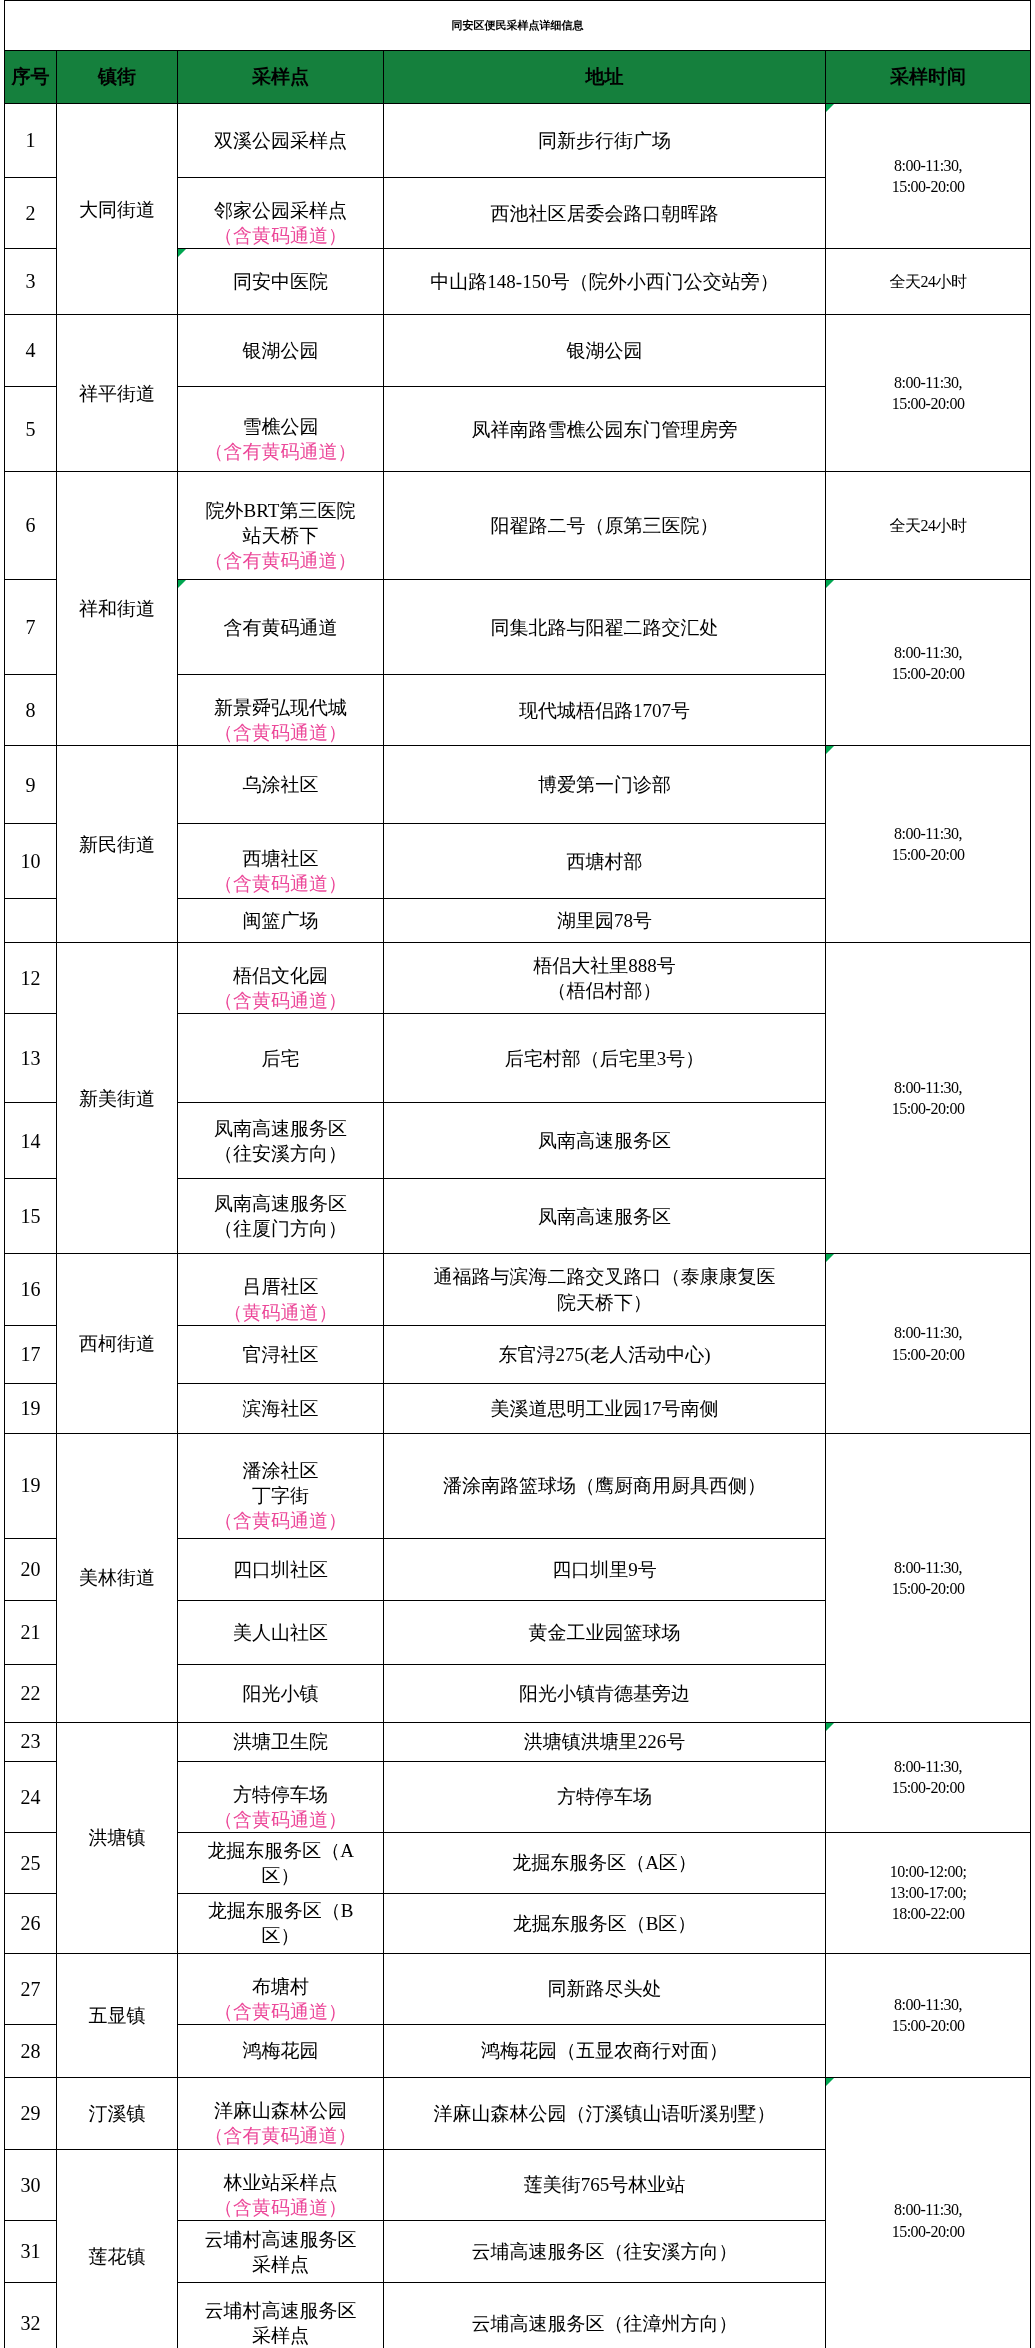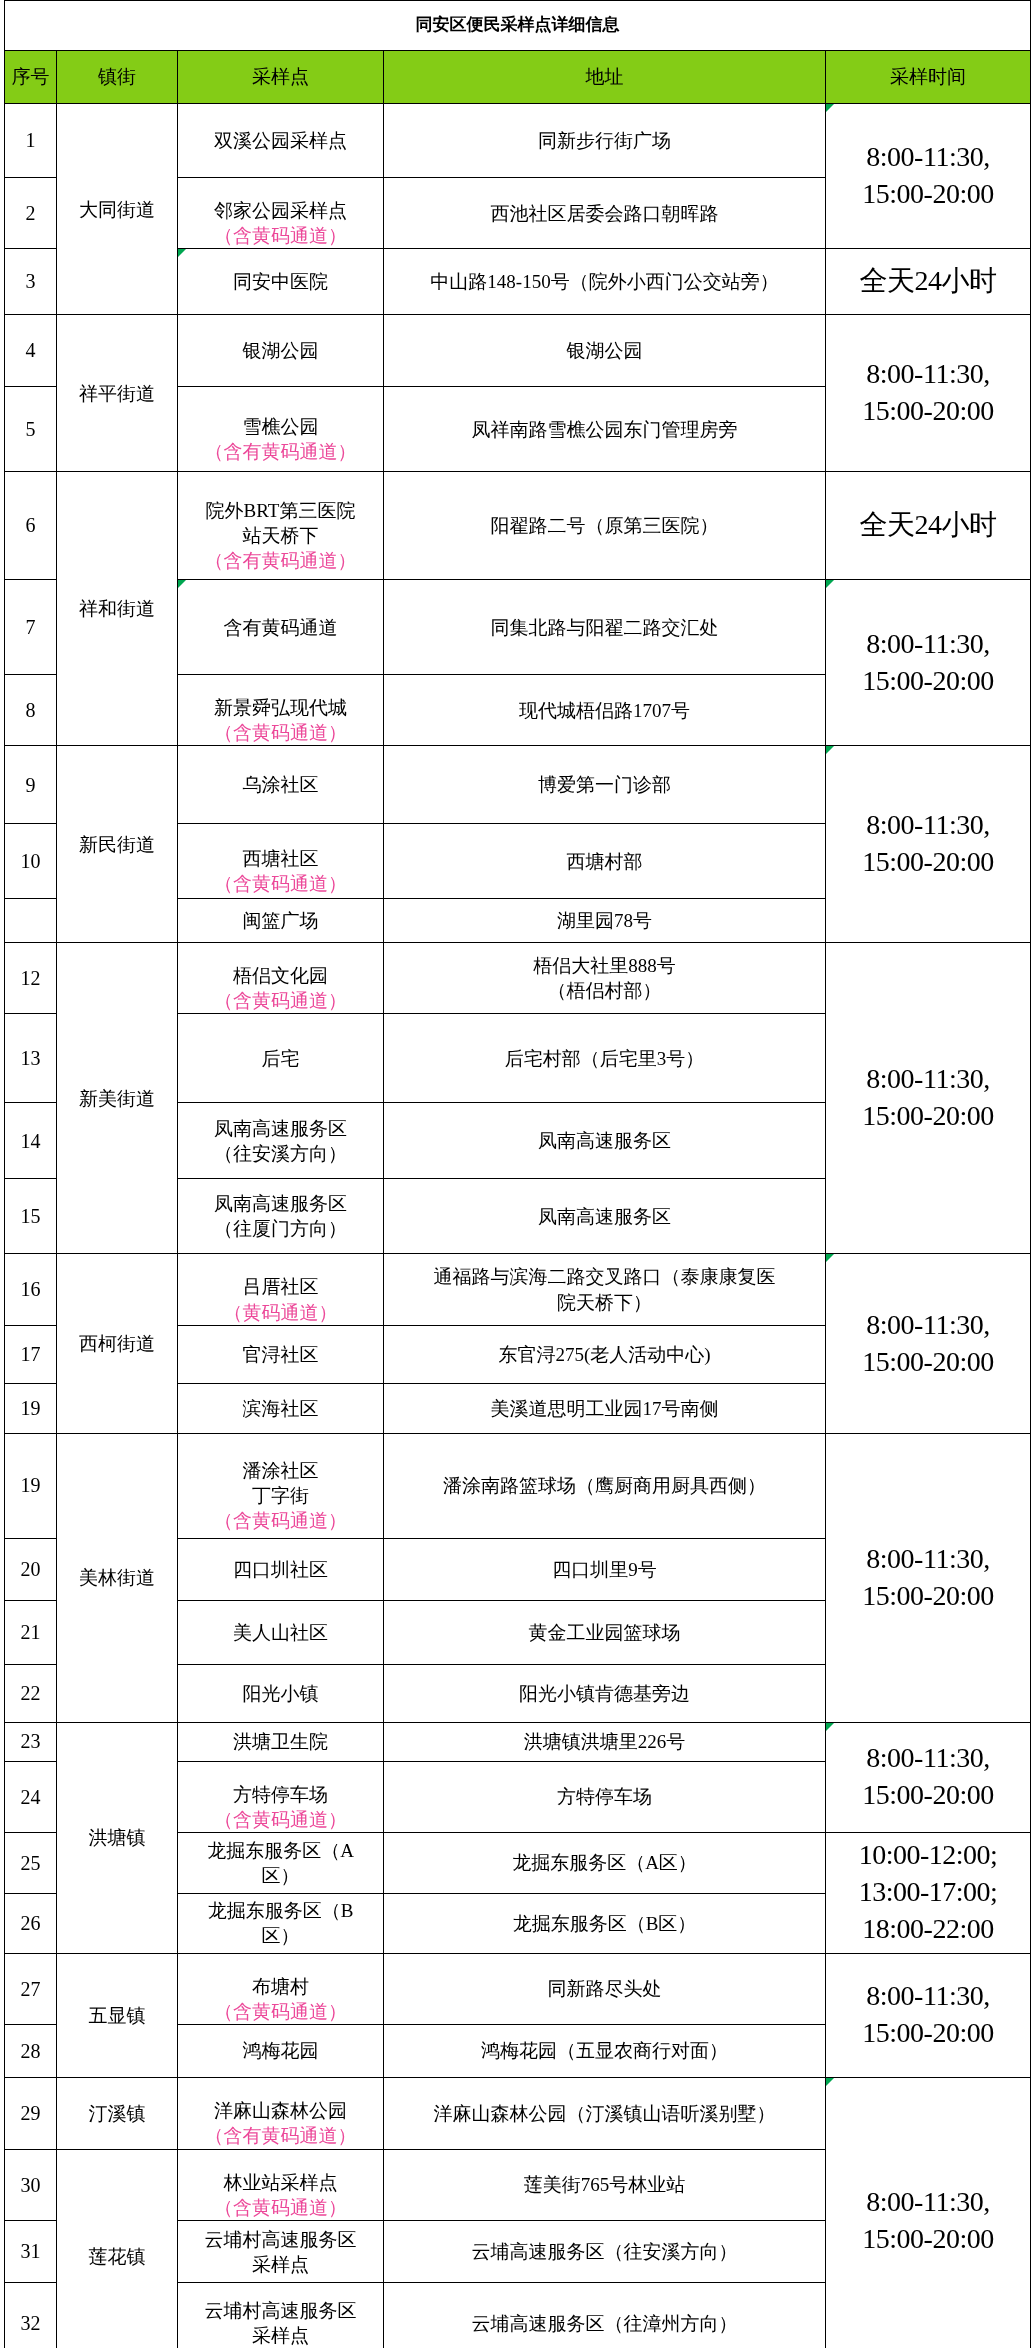--- a/index.html
+++ b/index.html
@@ -2,24 +2,24 @@
 <html><head>
 <meta charset="utf-8">
 <style>
   html,body{margin:0;padding:0;background:#fff;}
   body{width:1035px;height:2348px;position:relative;font-family:"Liberation Serif","DejaVu Serif",serif;color:#000;}
   .wrap{position:absolute;left:4px;top:0;width:1027px;}
   table{border-collapse:collapse;table-layout:fixed;width:1026px;}
   td{border:1.5px solid #000;text-align:center;vertical-align:middle;
      white-space:pre-line;padding:0 2px;box-sizing:border-box;position:relative;
      font-size:19px;line-height:1.32;overflow:hidden;}
-  td.title{font-weight:bold;font-size:17px;border-bottom:1.5px solid #000;}
-  tr.hdr td{background:#84cc16;font-weight:normal;font-size:19px;}
+  td.title{font-weight:bold;font-size:11px;border-bottom:1.5px solid #000;}
+  tr.hdr td{background:#15803d;font-weight:bold;font-size:19px;}
   td.no{font-size:20px;}
-  td.time{font-size:28px;letter-spacing:-0.5px;}
+  td.time{font-size:16px;letter-spacing:-0.5px;}
   .nm{display:block;margin-top:20px;}
   .red{display:block;color:#ec4899;}
   .tri{position:absolute;top:0;left:0;width:0;height:0;
        border-top:8px solid #00A650;border-right:8px solid transparent;}
 </style>
 </head>
 <body>
 
 <div class="wrap">
 <table>

